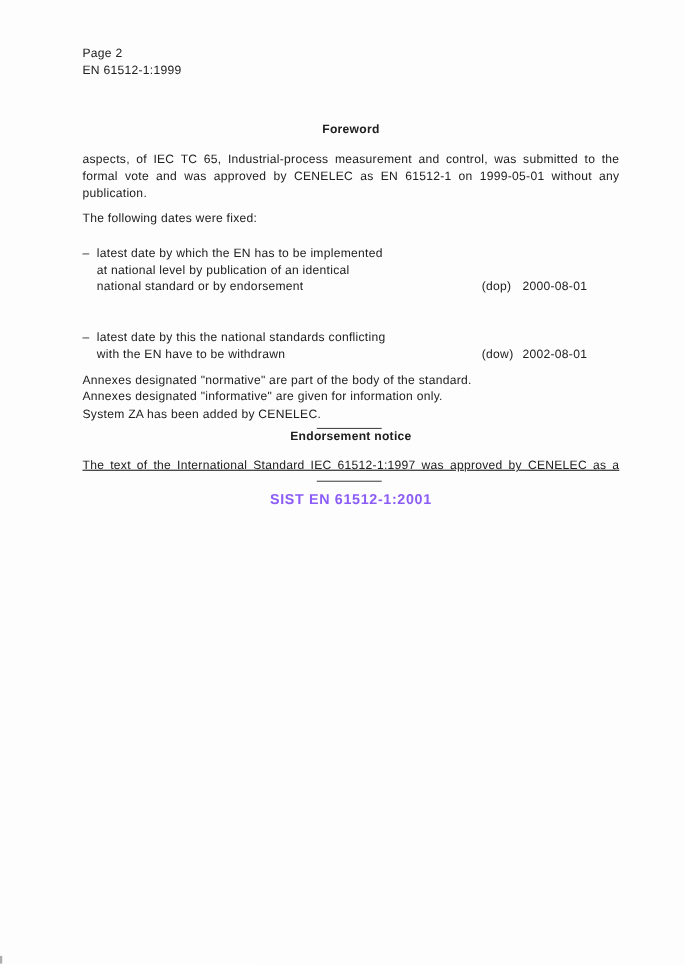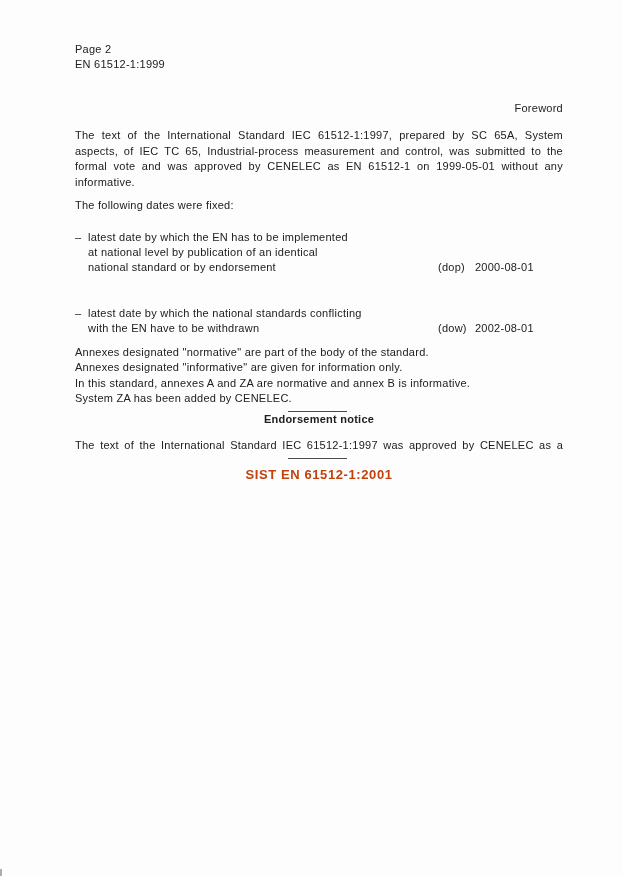--- a/index.html
+++ b/index.html
@@ -24,23 +24,23 @@
     position: absolute;
     left: 75px;
     top: 0;
     width: 488px;
   }
   .hdr {
     margin-top: 42px;
     line-height: 15px;
   }
   .title {
-    margin-top: 29px;
-    text-align: right;
-    font-weight: normal;
+    margin-top: 39px;
+    text-align: center;
+    font-weight: bold;
     line-height: 15px;
   }
   .para {
     margin-top: 12px;
   }
   .jline {
     text-align: justify;
     text-align-last: justify;
   }
   .lline {
@@ -86,20 +86,21 @@
   }
   .divider-1 { margin-top: 4px; }
   .divider-2 { margin-top: 5px; }
   .endorse-title {
     text-align: center;
     font-weight: bold;
     line-height: 15px;
   }
   .endorse-body {
     margin-top: 11px;
+    text-decoration: underline;
   }
   .watermark {
     margin-top: 8px;
     text-align: center;
     font-weight: bold;
     font-size: 13px;
     letter-spacing: 0.6px;
     line-height: 16px;
   }
   .artifact {
@@ -119,24 +120,23 @@
   <div class="content">
 
     <div class="hdr">
       <div>Page 2</div>
       <div>EN 61512-1:1999</div>
     </div>
 
     <div class="title">Foreword</div>
 
     <div class="para">
-      <div class="jline">The text of the International Standard IEC 61512-1:1997, prepared by SC 65A, System</div>
       <div class="jline">aspects, of IEC TC 65, Industrial-process measurement and control, was submitted to the</div>
       <div class="jline">formal vote and was approved by CENELEC as EN 61512-1 on 1999-05-01 without any</div>
-      <div class="lline">informative.</div>
+      <div class="lline">publication.</div>
     </div>
 
     <div class="dates-intro">The following dates were fixed:</div>
 
     <div class="date-item">
       <div class="date-left">
         <span class="dash">–</span>
         <span>
           <div>latest date by which the EN has to be implemented</div>
           <div>at national level by publication of an identical</div>
@@ -145,44 +145,43 @@
       </div>
       <div class="date-right">
         <span class="lab">(dop)</span><span>2000-08-01</span>
       </div>
     </div>
 
     <div class="date-item">
       <div class="date-left">
         <span class="dash">–</span>
         <span>
-          <div>latest date by which the national standards conflicting</div>
+          <div>latest date by this the national standards conflicting</div>
           <div>with the EN have to be withdrawn</div>
         </span>
       </div>
       <div class="date-right">
         <span class="lab">(dow)</span><span>2002-08-01</span>
       </div>
     </div>
 
     <div class="annex">
       <div>Annexes designated "normative" are part of the body of the standard.</div>
       <div>Annexes designated "informative" are given for information only.</div>
-      <div>In this standard, annexes A and ZA are normative and annex B is informative.</div>
       <div>System ZA has been added by CENELEC.</div>
     </div>
 
     <div class="divider divider-1"></div>
 
     <div class="endorse-title">Endorsement notice</div>
 
     <div class="endorse-body">
       <div class="jline">The text of the International Standard IEC 61512-1:1997 was approved by CENELEC as a</div>
     </div>
 
     <div class="divider divider-2"></div>
 
-    <div class="watermark" style="color: #c2410c;">SIST EN 61512-1:2001</div>
+    <div class="watermark" style="color: #8b5cf6;">SIST EN 61512-1:2001</div>
 
   </div>
 
   <div class="artifact"></div>
 </div>
 
 </body></html>

